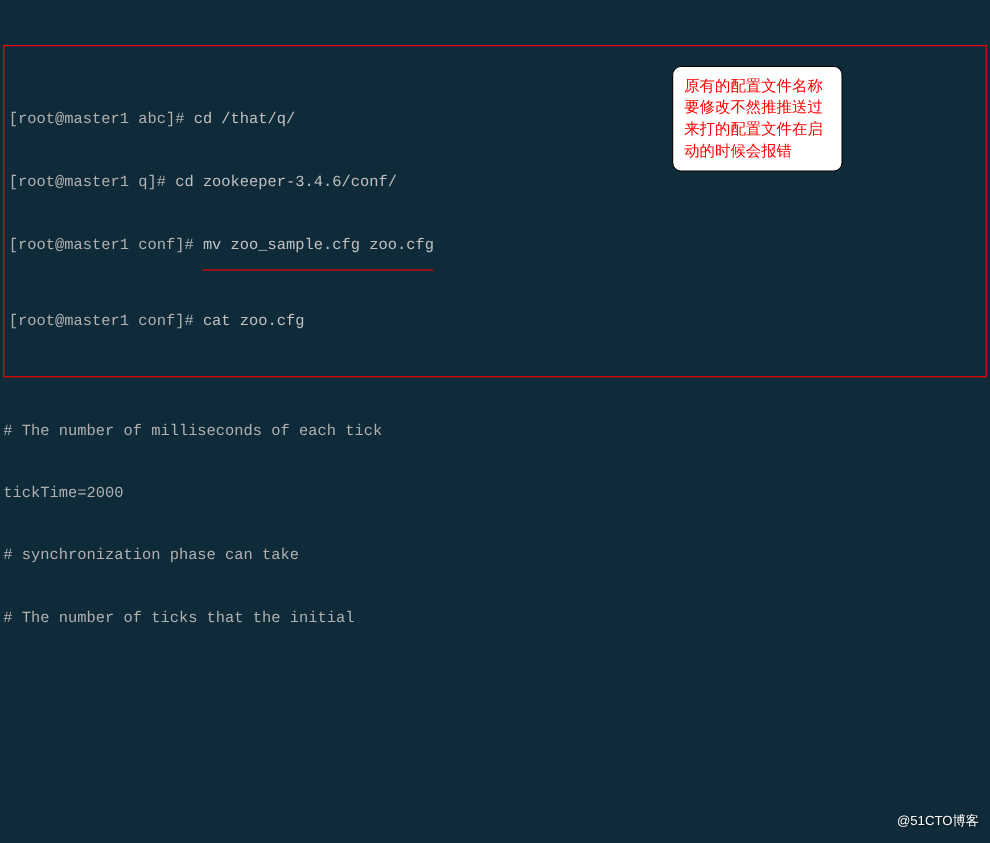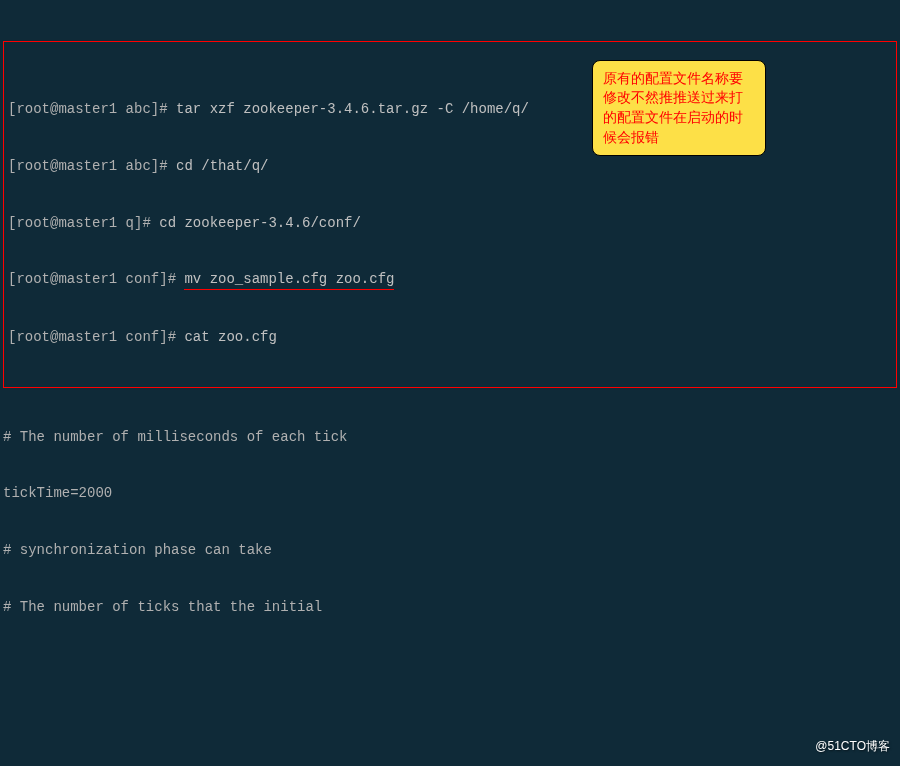--- a/index.html
+++ b/index.html
@@ -31,28 +31,28 @@
     }
     .command {
       color: #c0c0c0;
     }
     .output {
       color: #b0b0b0;
     }
     .underline {
       border-bottom: 1px solid #ff0000;
       display: inline-block;
-      padding-bottom: 0px;
+      padding-bottom: 12px;
     }
     .annotation-box {
       position: absolute;
       right: 130px;
       top: 18px;
-      width: 174px;
-      background: #fde047;
+      width: 155px;
+      background: #ffffff;
       border: 1px solid #000000;
       border-radius: 8px;
       padding: 8px 10px;
       color: #ff0000;
       font-family: 'Microsoft YaHei', sans-serif;
       font-size: 14px;
       line-height: 1.4;
       white-space: normal;
       z-index: 10;
     }
@@ -68,21 +68,20 @@
     .line {
       display: block;
     }
   </style>
 </head>
 <body>
 
 <div class="terminal">
   <div class="red-box">
     <div class="annotation-box">原有的配置文件名称要修改不然推推送过来打的配置文件在启动的时候会报错</div>
-    <span class="line"><span>[root@master1 abc]# </span><span class="command">tar xzf zookeeper-3.4.6.tar.gz -C /home/q/</span></span>
     <span class="line"><span>[root@master1 abc]# </span><span class="command">cd /that/q/</span></span>
     <span class="line"><span>[root@master1 q]# </span><span class="command">cd zookeeper-3.4.6/conf/</span></span>
     <span class="line"><span>[root@master1 conf]# </span><span class="command underline">mv zoo_sample.cfg zoo.cfg</span></span>
     <span class="line"><span>[root@master1 conf]# </span><span class="command">cat zoo.cfg</span></span>
   </div>
   <span class="line output"># The number of milliseconds of each tick</span>
   <span class="line output">tickTime=2000</span>
   <span class="line output"># synchronization phase can take</span>
   <span class="line output"># The number of ticks that the initial</span>
   

